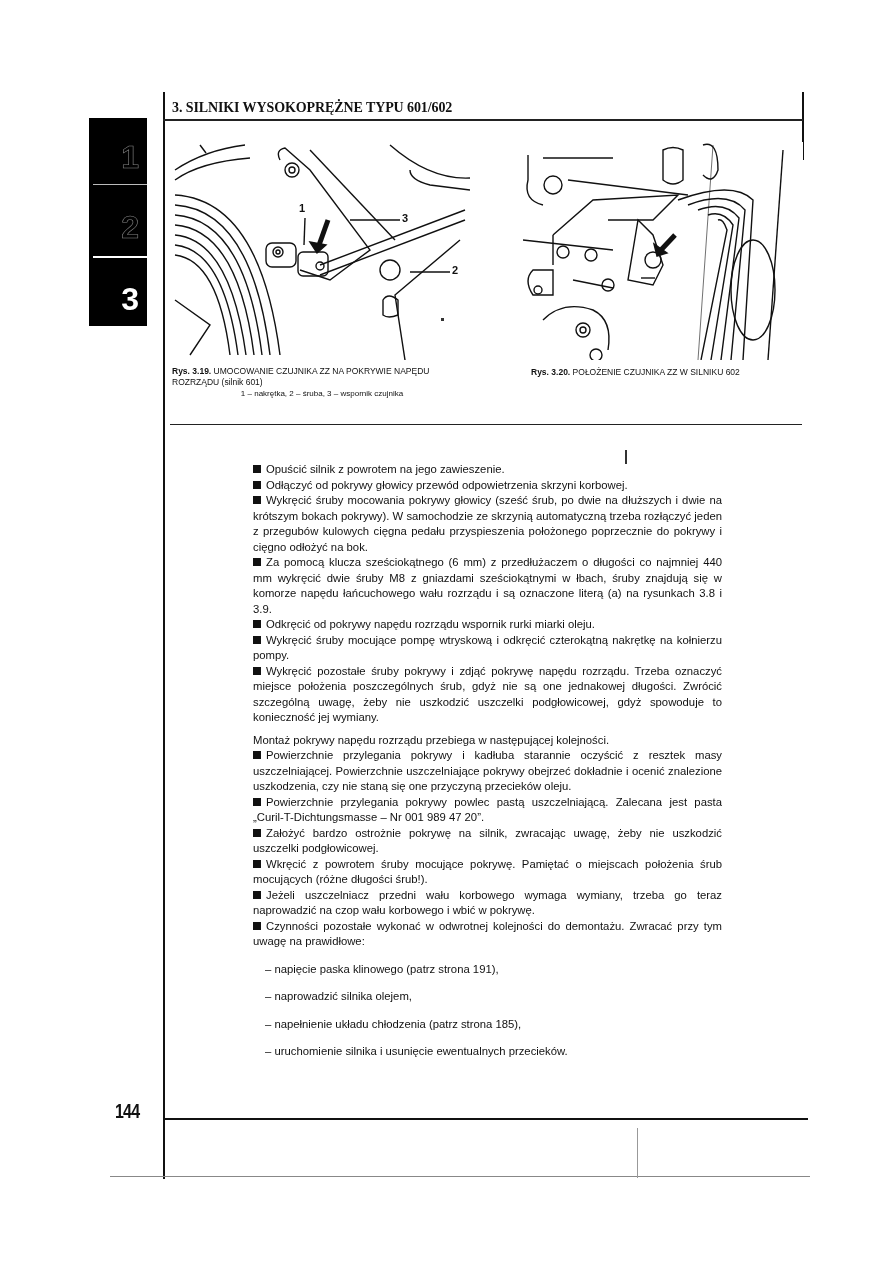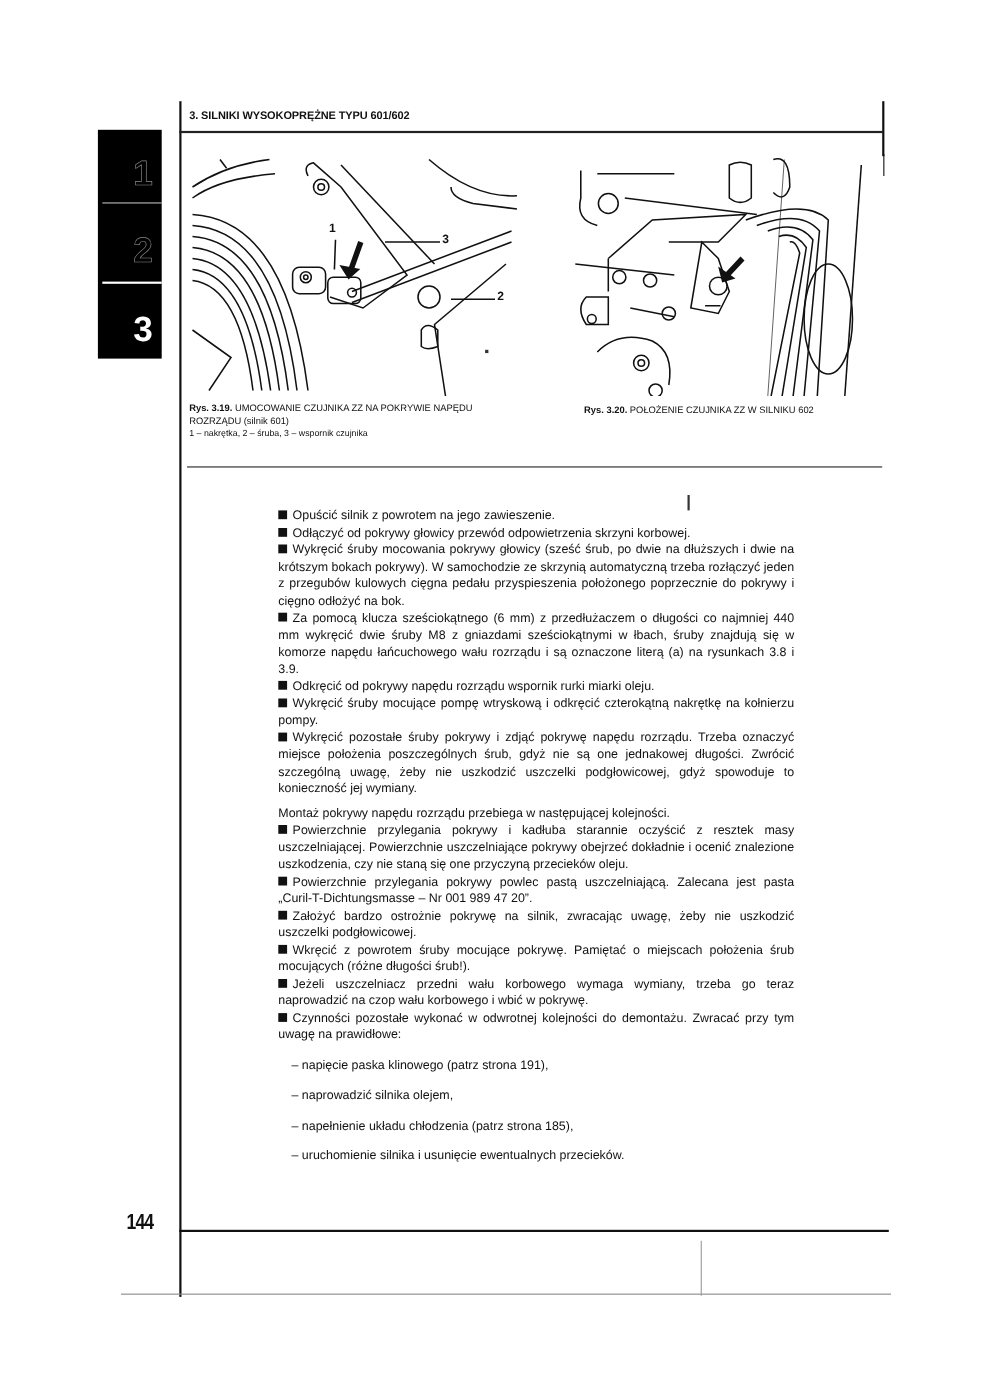--- a/index.html
+++ b/index.html
@@ -6,36 +6,36 @@
   body{width:893px;height:1263px;position:relative;overflow:hidden;font-family:"Liberation Sans",sans-serif;color:#111;}
   .abs{position:absolute;}
   
   .vline-left{left:163px;top:92px;width:2px;height:1087px;background:#111;}
   .vline-right{left:802px;top:92px;width:2px;height:50px;background:#111;}
   .vline-right2{left:803px;top:140px;width:1px;height:20px;background:#111;}
   .hline-top{left:163px;top:119px;width:640px;height:2px;background:#222;}
   .hline-mid{left:170px;top:424px;width:632px;height:1px;background:#222;}
   .hline-bot{left:163px;top:1118px;width:645px;height:2px;background:#111;}
   .hline-foot{left:110px;top:1176px;width:700px;height:1px;background:#888;}
-  .header-title{left:172px;top:100px;font-size:10px;font-weight:bold;letter-spacing:-0.1px;}
+  .header-title{left:172px;top:100px;font-size:14px;font-weight:bold;letter-spacing:-0.1px;font-family:Liberation Serif, serif;}
   
   .tabs{left:89px;top:118px;width:58px;height:208px;background:#000;}
   .tabs .tab{position:absolute;left:0;width:58px;height:64px;color:#000;font-weight:bold;font-size:32px;text-align:right;}
   .tabs .tab span{position:absolute;right:8px;bottom:6px;}
   .tabs .tab.ghost span{color:#000;-webkit-text-stroke:0.6px #888;}
   .tabs .tab.active span{color:#fff;}
   .tabs .sep{position:absolute;left:4px;width:54px;height:1px;background:#bbb;}
   .tabs .sep.w{background:#fff;height:2px;}
   
   .fig{border:none;}
   .fig1{left:170px;top:140px;width:300px;height:220px;}
   .fig2{left:513px;top:140px;width:280px;height:220px;}
   .cap{font-size:8.5px;line-height:11px;}
   .cap1{left:172px;top:366px;width:300px;}
-  .cap1 .legend{font-size:8px;}
+  .cap1 .legend{font-size:8px;text-align:center;}
   .cap2{left:531px;top:367px;width:270px;}
   .cap b{font-weight:bold;}
   
   .body{left:253px;top:462px;width:469px;font-size:11.3px;line-height:15.5px;text-align:justify;}
   .body p{margin:0;}
   .body .sq{display:inline-block;width:8px;height:8px;background:#111;margin-right:5px;vertical-align:0px;}
   .body .para{margin-top:7px;}
   .body .dash{margin:12px;}
   .page-num{left:115px;top:1100px;font-size:20px;font-weight:bold;letter-spacing:-1px;transform:scaleX(0.8);transform-origin:left;}
   .speck{position:absolute;background:#333;}

